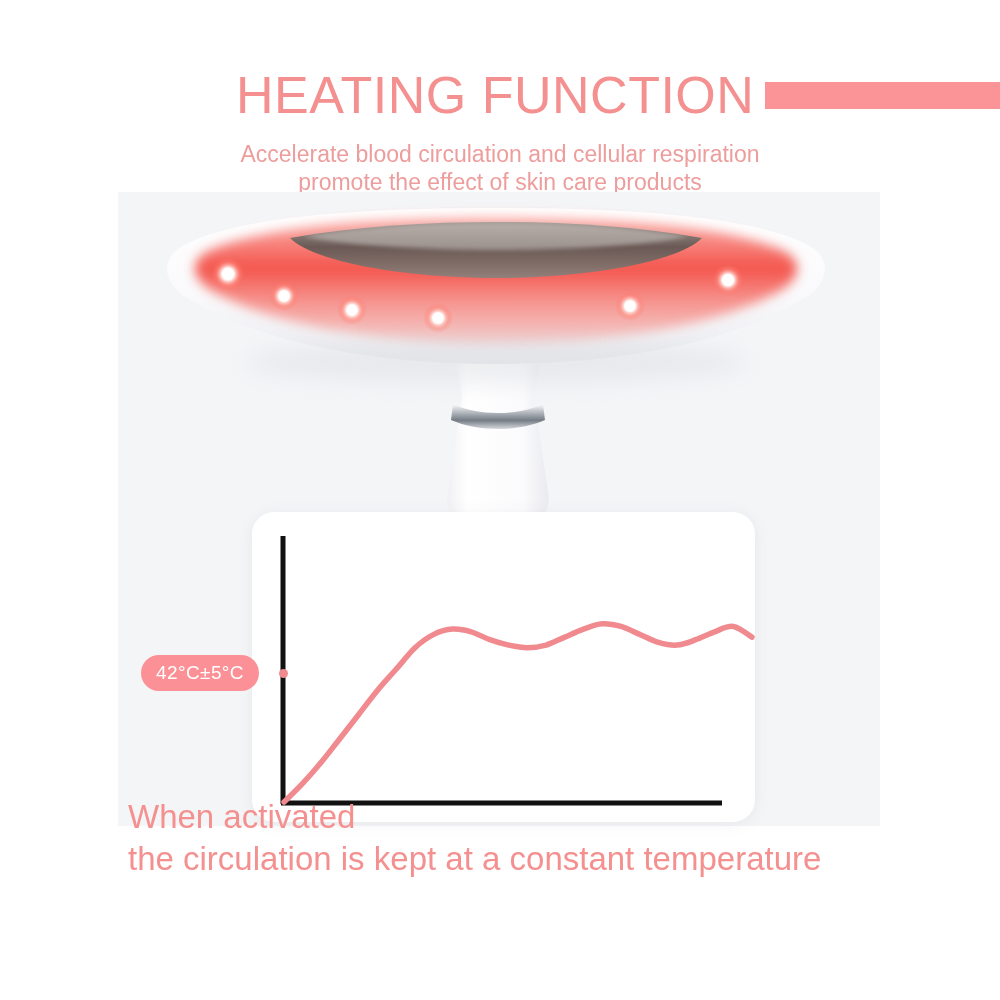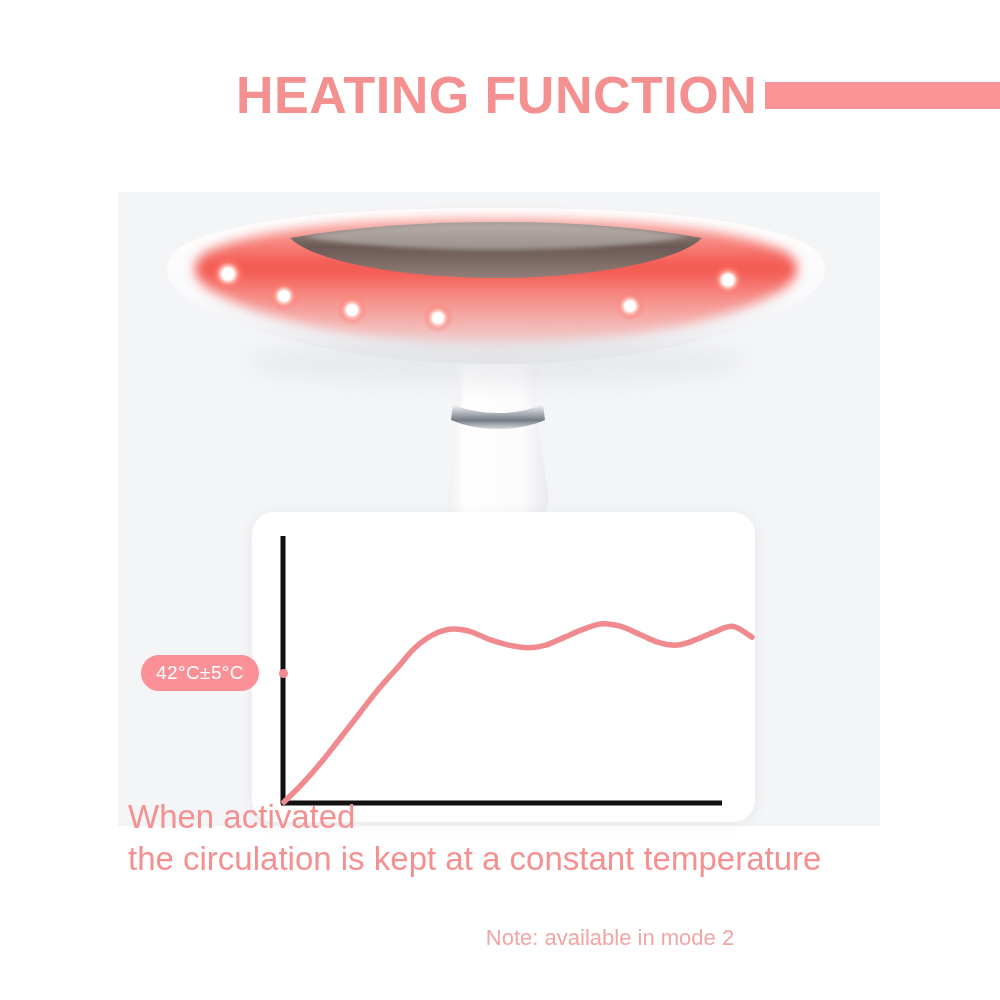--- a/index.html
+++ b/index.html
@@ -27,21 +27,21 @@
     height: 58px;
   }
   #page-title {
     position: absolute;
     left: 236px;
     top: 0;
     font-size: 52px;
     line-height: 58px;
     letter-spacing: 0.5px;
     color: #F4908F;
-    font-weight: 700;
+    font-weight: 400;
     white-space: nowrap;
   }
   #title-bar {
     position: absolute;
     left: 765px;
     top: 82px;
     width: 240px;
     height: 27px;
     background: #FB9497;
   }
@@ -153,20 +153,24 @@
 </head>
 <body>
 
 <div id="page">
 
   <div id="title-row">
     <div id="page-title">HEATING FUNCTION</div>
   </div>
   <div id="title-bar"></div>
 
+  <div id="subtitle">
+    <div>Accelerate blood circulation and cellular respiration</div>
+    <div>promote the effect of skin care products</div>
+  </div>
 
   <div id="photo-panel">
 
     <svg id="device" viewBox="0 0 762 634">
       <defs>
         <radialGradient id="glowOuter" cx="50%" cy="50%" r="50%">
           <stop offset="0%" stop-color="#F45047" stop-opacity="0.75"></stop>
           <stop offset="55%" stop-color="#F4625A" stop-opacity="0.38"></stop>
           <stop offset="100%" stop-color="#F88880" stop-opacity="0"></stop>
         </radialGradient>
@@ -282,17 +286,14 @@
   </div>
 
   <div id="temp-pill">42°C±5°C</div>
   <div id="temp-dot"></div>
 
   <div id="caption">
     <div>When activated</div>
     <div>the circulation is kept at a constant temperature</div>
   </div>
 
-  <div id="note">
-    <span>Note: available in mode 2</span>
-  </div>
 
 </div>
 
 </body></html>

